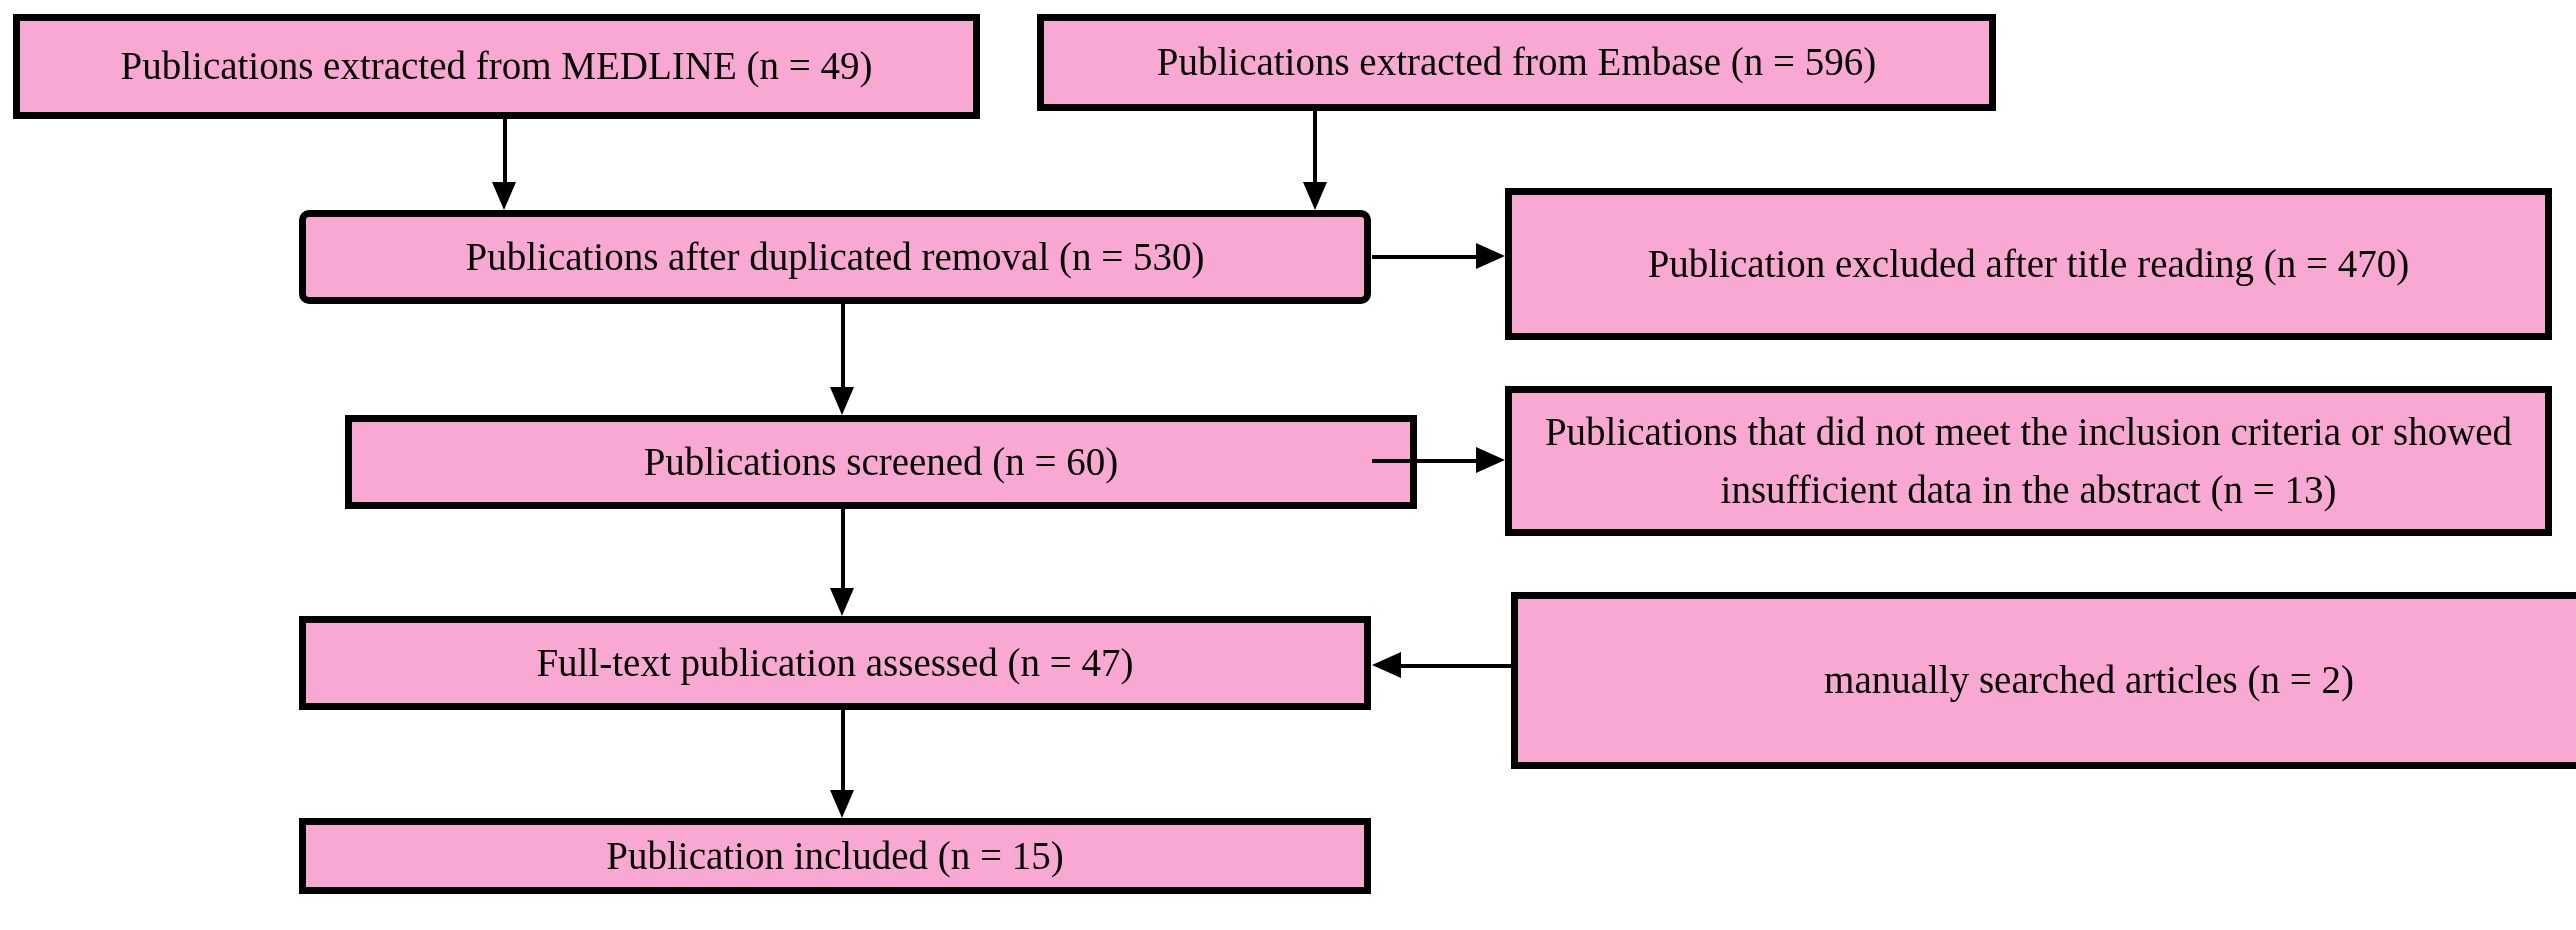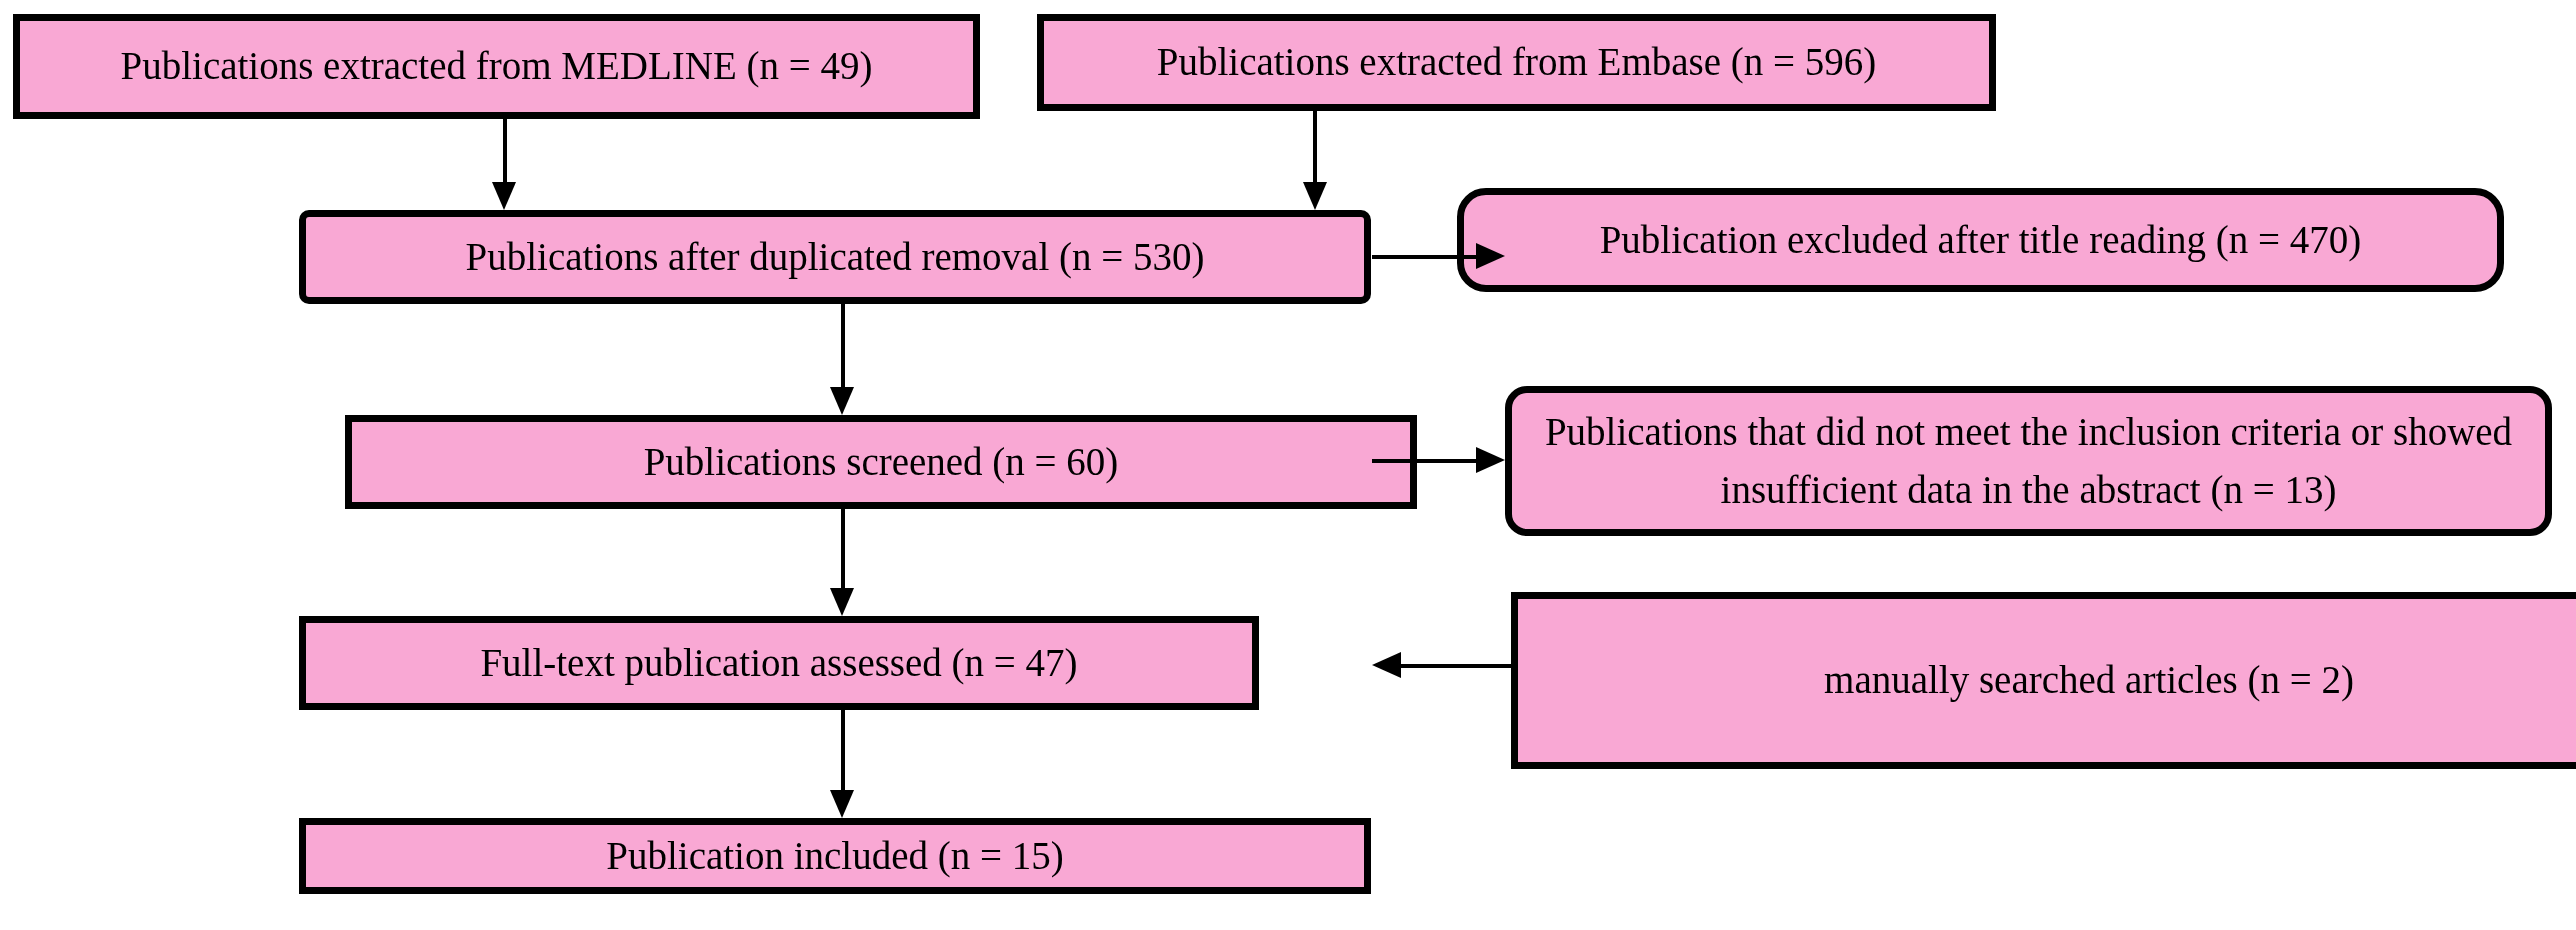--- a/index.html
+++ b/index.html
@@ -27,25 +27,25 @@
     box-sizing: border-box;
     font-size: 39px;
     line-height: 1.5;
     padding: 0 18px;
   }
   
   .box-medline   { left:   13px; top:   13.6px; width: 967px; height: 105px; }
   .box-embase    { left: 1037px; top:   13.6px; width: 959px; height: 97px; }
   .box-dedup     { left:  299px; top:  210px; width: 1072px; height: 94px; border-radius: 10px; }
   .box-screened  { left:  299px; top:  415px; width: 1072px; height: 94px; margin-left: 46px; }
-  .box-fulltext  { left:  299px; top: 616px; width: 960px; height: 94px; }
+  .box-fulltext  { left:  299px; top: 616px; width: 1072px; height: 94px; }
   .box-included  { left:  299px; top: 818px; width: 1072px; height: 76px; text-align: center; }
   
-  .box-excl-title    { left: 1457px; top:  188px; width: 1047px; height: 104px; border-radius: 29px; }
-  .box-excl-abstract { left: 1505px; top:  386px; width: 1047px; height: 150px; border-radius: 22px; }
+  .box-excl-title    { left: 1505px; top:  188px; width: 1047px; height: 152px; }
+  .box-excl-abstract { left: 1505px; top:  386px; width: 1047px; height: 150px; }
   .box-manual        { left: 1511px; top:  592px; width: 1156px; height: 177px; text-align: center; }
 
   
   .vline, .hline {
     position: absolute;
     background: #000000;
   }
   .vline { width: 3.6px; }
   .hline { height: 3.6px; }
 

